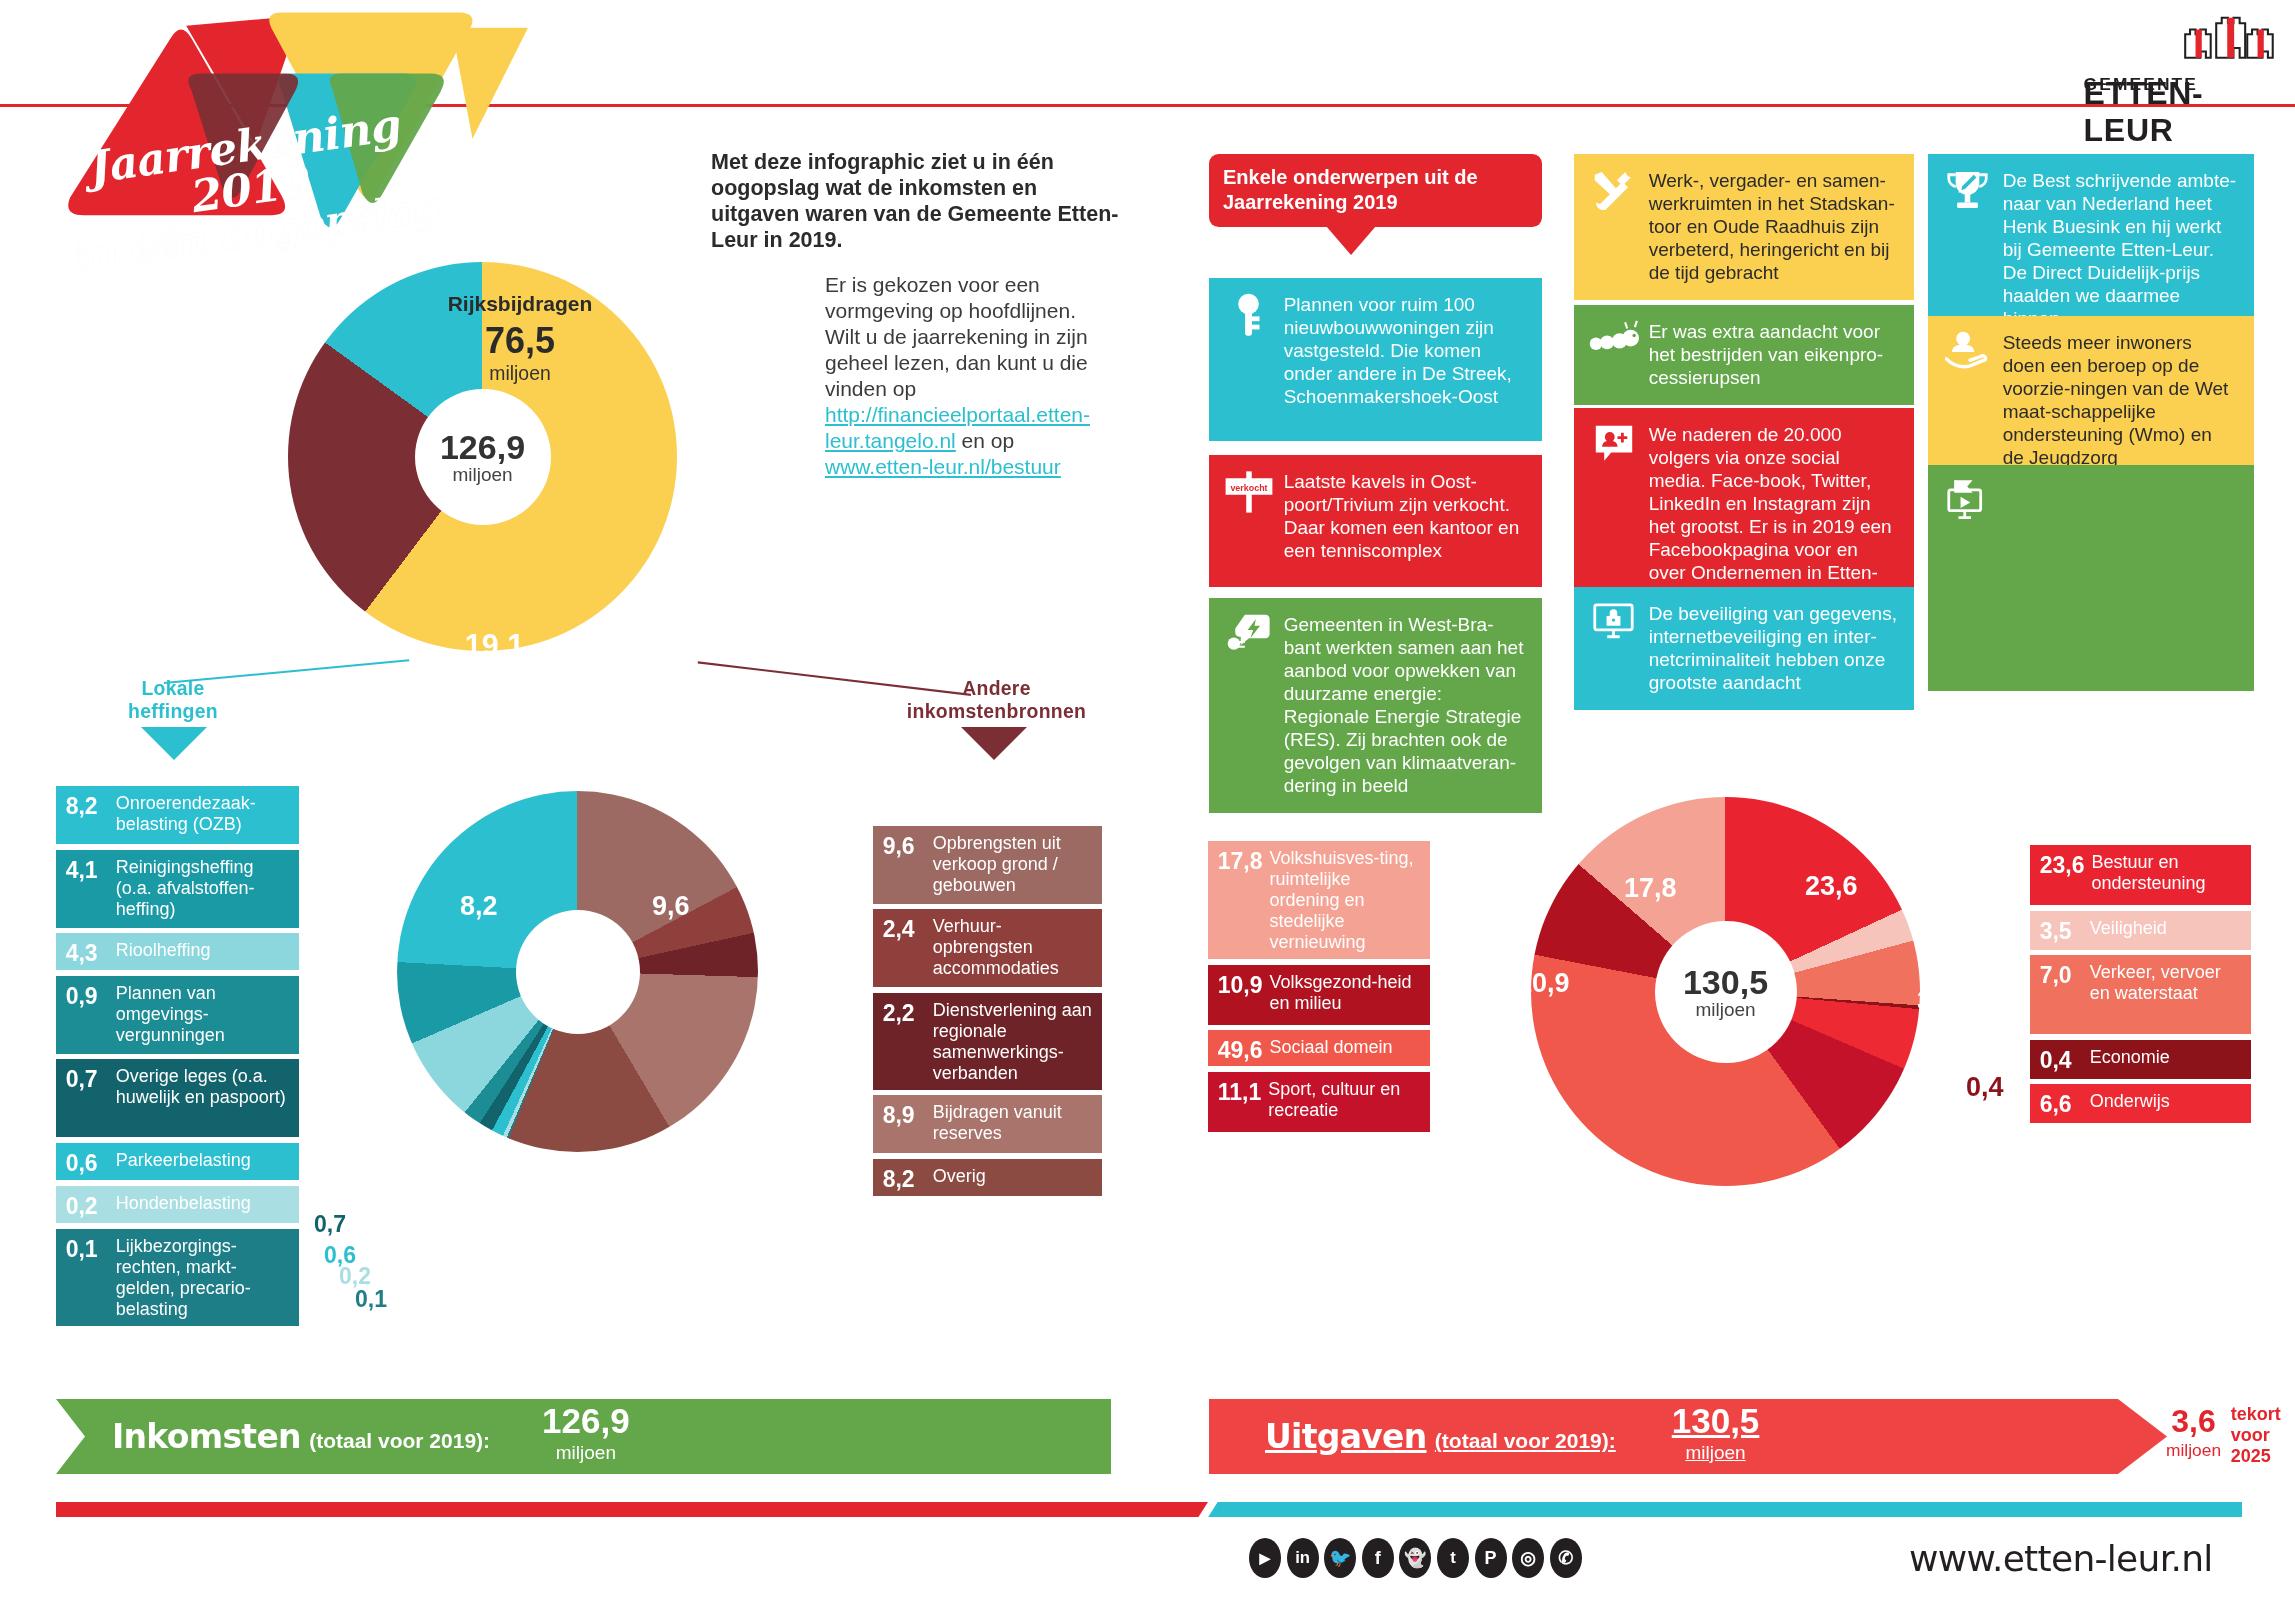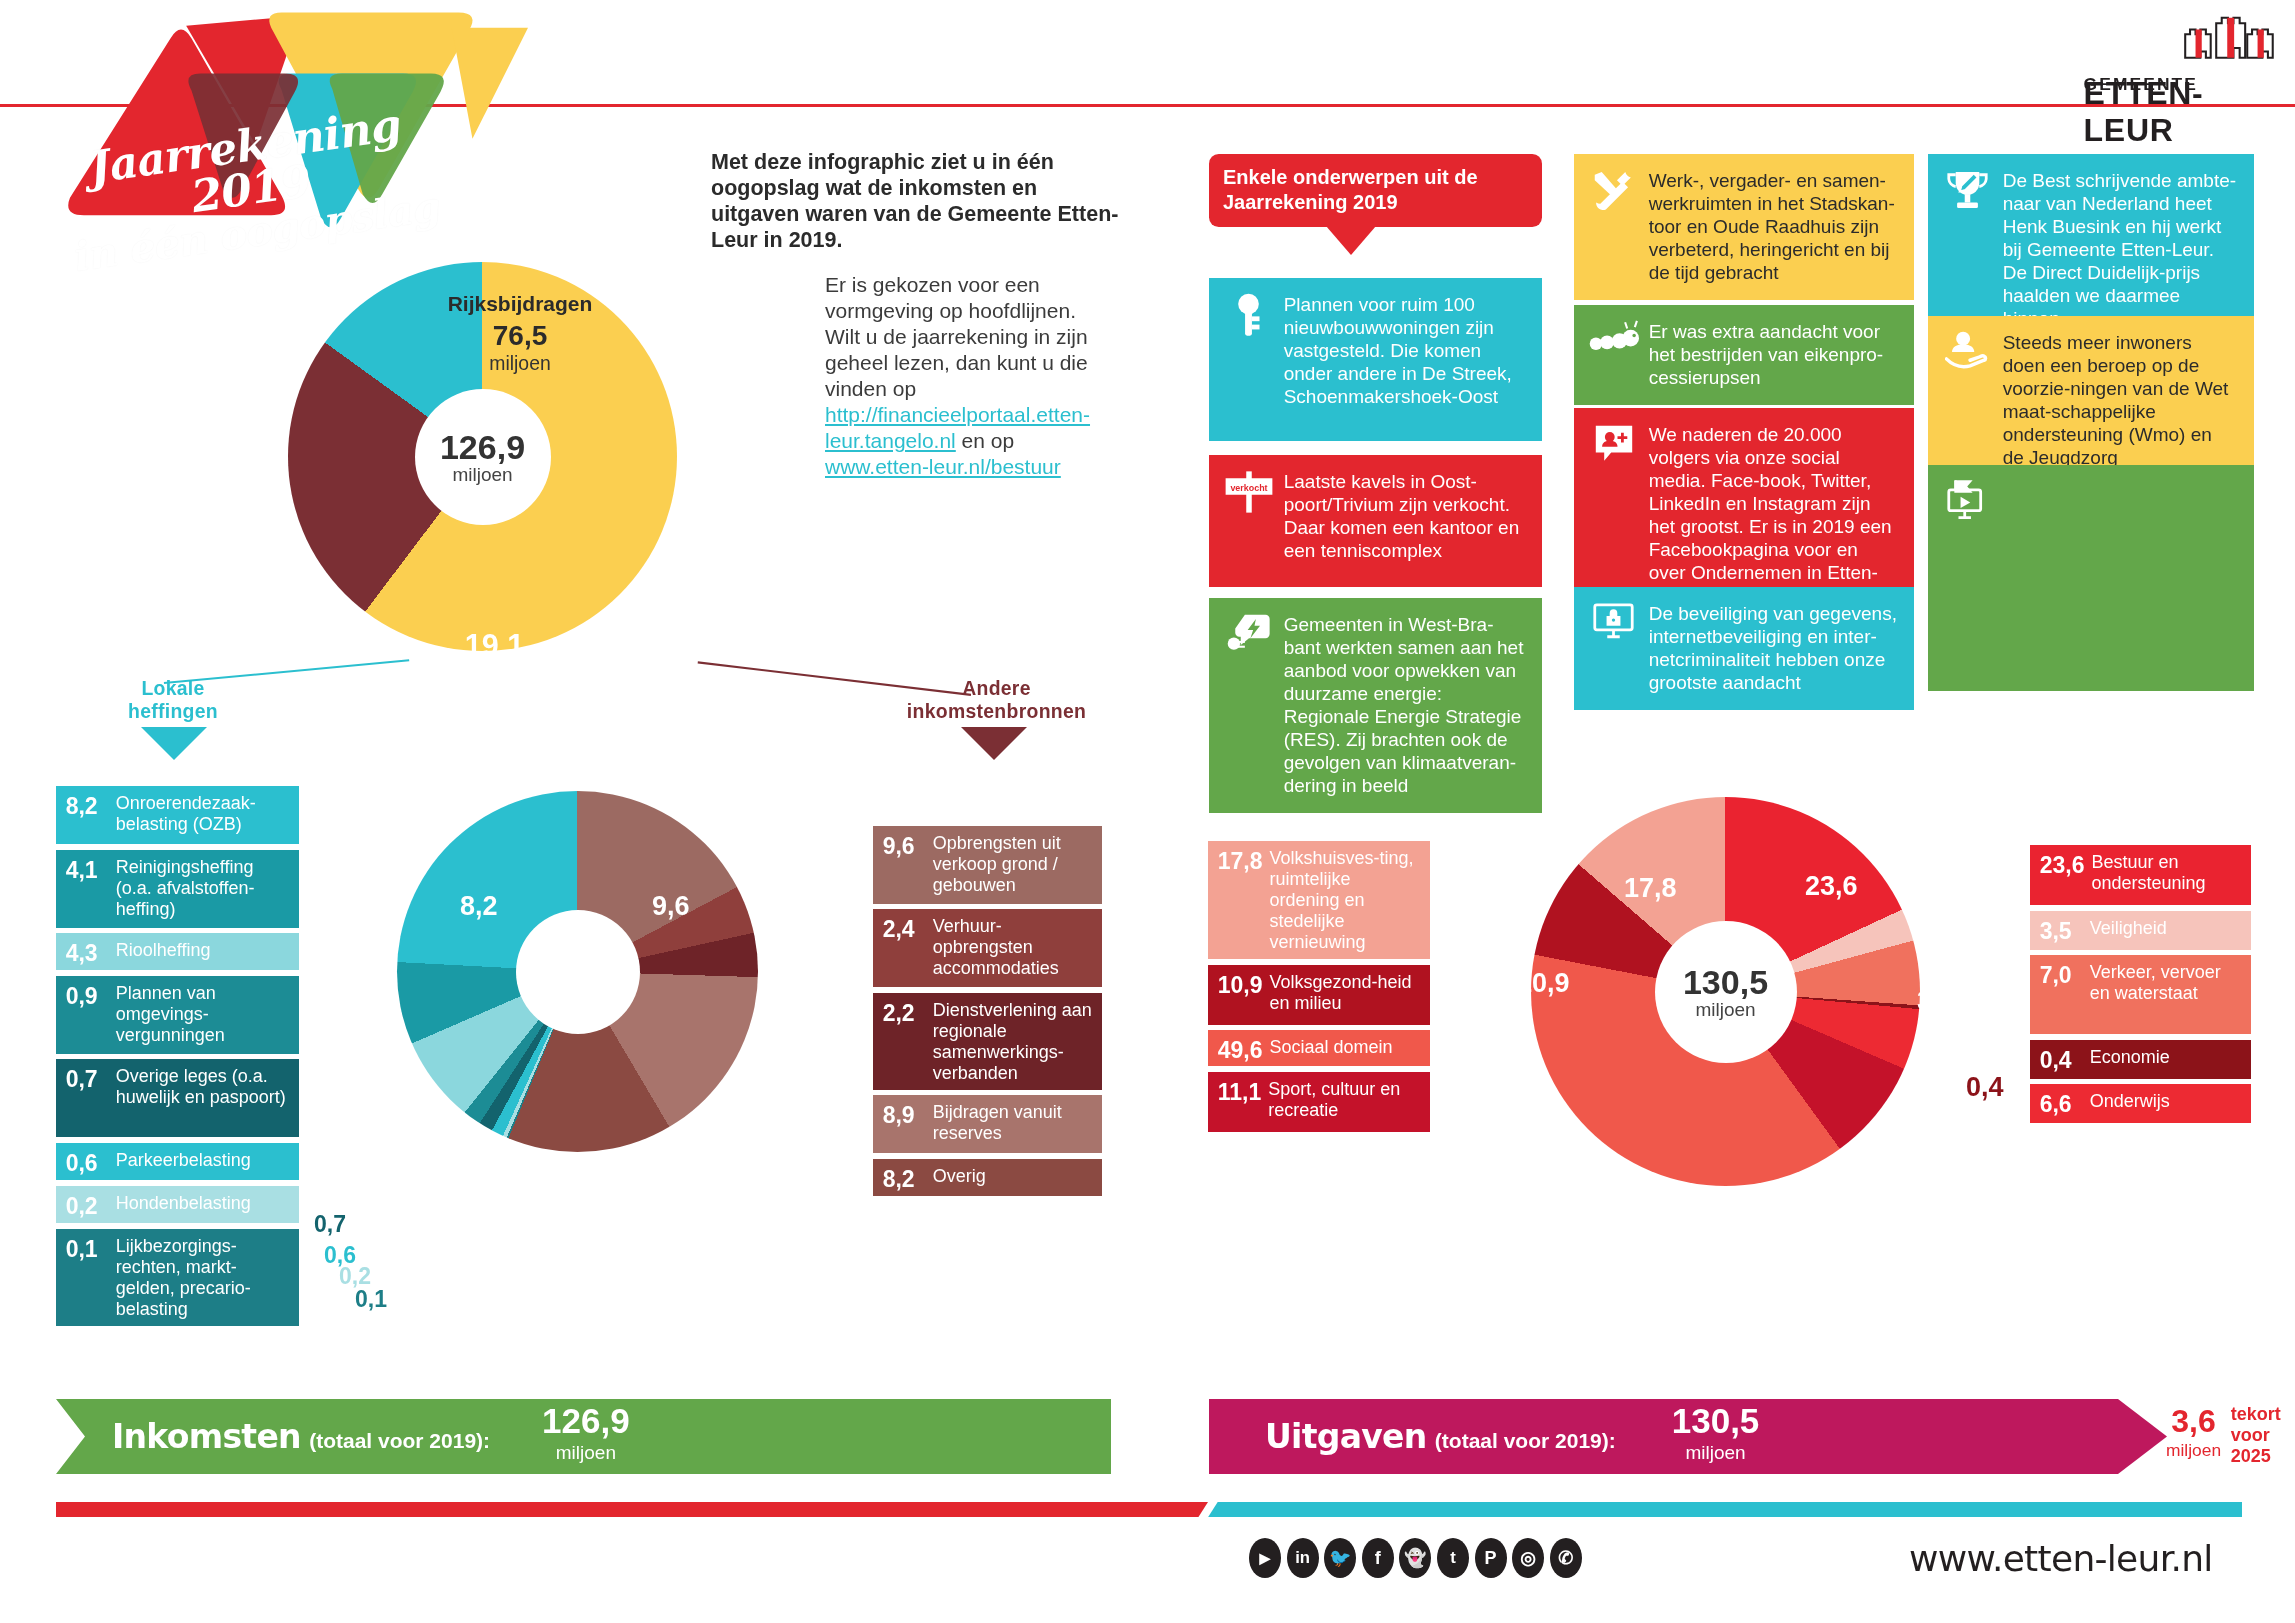--- a/index.html
+++ b/index.html
@@ -81,22 +81,22 @@
   #callout-tail {
     position:absolute; left:1326px; top:226px; width:0; height:0;
     border-left:25px solid transparent; border-right:25px solid transparent;
     border-top:29px solid #e3262e;
   }
 
   
   .banner { position:absolute; height:75px; display:flex; align-items:center; color:#fff; }
   #banner-in { left:56px; top:1399px; width:1055px; background:#63a council; }
   #banner-in { background:#63a74a; clip-path:polygon(0 0,100% 0,100% 100%,0 100%,29px 50%); }
-  #banner-out { left:1209px; top:1399px; width:958px; background:#be185d;
-                clip-path:polygon(0 0, calc(100% - 49px) 0, 100% 50%, calc(100% - 49px) 100%, 0 100%); }
+  #banner-out { left:1209px; top:1399px; width:958px; background:#ef4444;
+                clip-path:polygon(0 0, calc(100% - 49px) 0, 100% 50%, calc(100% - 49px) 100%, 0 100%);text-decoration:underline; }
   .banner .label { font-size:33px; font-weight:700; font-family:"DejaVu Sans", sans-serif; letter-spacing:-0.7px;}
   .banner .sub { font-size:21px; font-weight:700; margin-left:8.3px; }
   .banner .amount { font-size:35px; font-weight:700; line-height:32px; text-align:center;}
   .banner .amount small { display:block; font-size:19px; font-weight:400; }
 
   #tekort { position:absolute; left:2166px; top:1404px; width:132px; color:#e3262e; display:flex; align-items:center;}
   #tekort .n { font-size:32px; font-weight:700; line-height:29px; text-align:center; }
   #tekort .n small { display:block; font-size:17.4px; font-weight:400; }
   #tekort .w { font-size:18px; font-weight:700; line-height:21px; margin-left:9.7px; }
   #foot-red2 { left:56px; top:1502px; width:1152px; height:15.3px; background:#e3262e; }
@@ -155,21 +155,21 @@
 <div class="donut abs" id="donut-income" style="background:conic-gradient(#fbcf50 0deg 217.1deg,#7b2f34 217.1deg 305.9deg,#2bbfcf 305.9deg 360deg);">
   <div class="hole">
     <div style="position:absolute;left:50%;top:50%;transform:translate(-50%,-50%);text-align:center;white-space:nowrap;">
       <div class="center-num">126,9</div>
       <div class="center-sub">miljoen</div>
     </div>
   </div>
 </div>
 <div class="abs" style="left:416px;top:292px;width:208px;text-align:center;">
   <div style="font-size:21px;font-weight:700;color:#2b2b2b;">Rijksbijdragen</div>
-  <div style="font-size:28px;font-weight:700;color:#2b2b2b;margin-top:4.2px;">76,5</div>
+  <div style="font-size:36px;font-weight:700;color:#2b2b2b;margin-top:4.2px;">76,5</div>
   <div style="font-size:19.4px;color:#333;">miljoen</div>
 </div>
 <div class="abs" style="left:446px;top:628px;width:97px;text-align:center;color:#fff;">
   <div style="font-size:30.5px;font-weight:700;">19,1</div>
   <div style="font-size:19px;">miljoen</div>
 </div>
 <div class="abs" style="left:569px;top:628px;width:97px;text-align:center;color:#fff;">
   <div style="font-size:30.5px;font-weight:700;">31,3</div>
   <div style="font-size:19px;">miljoen</div>
 </div>

